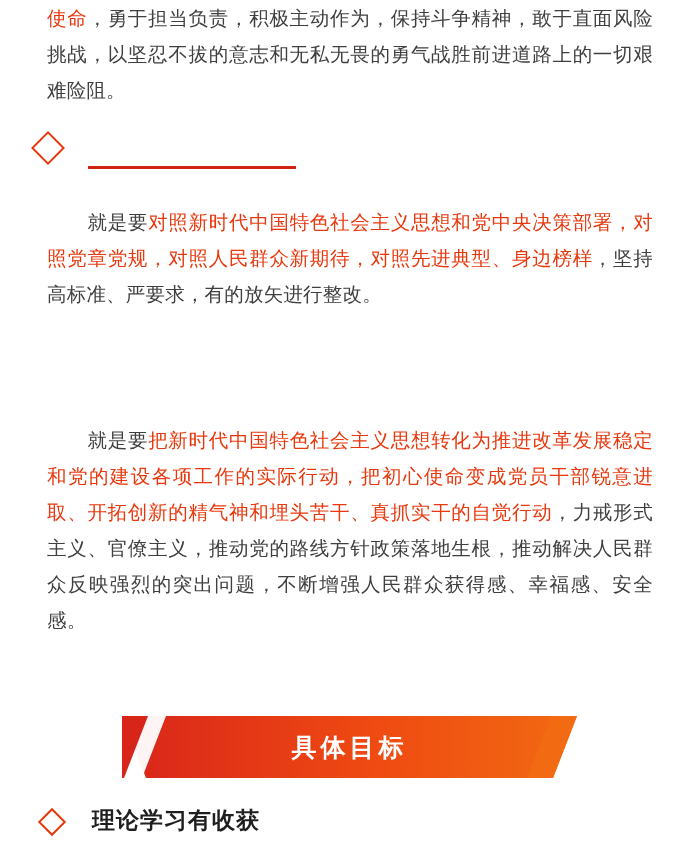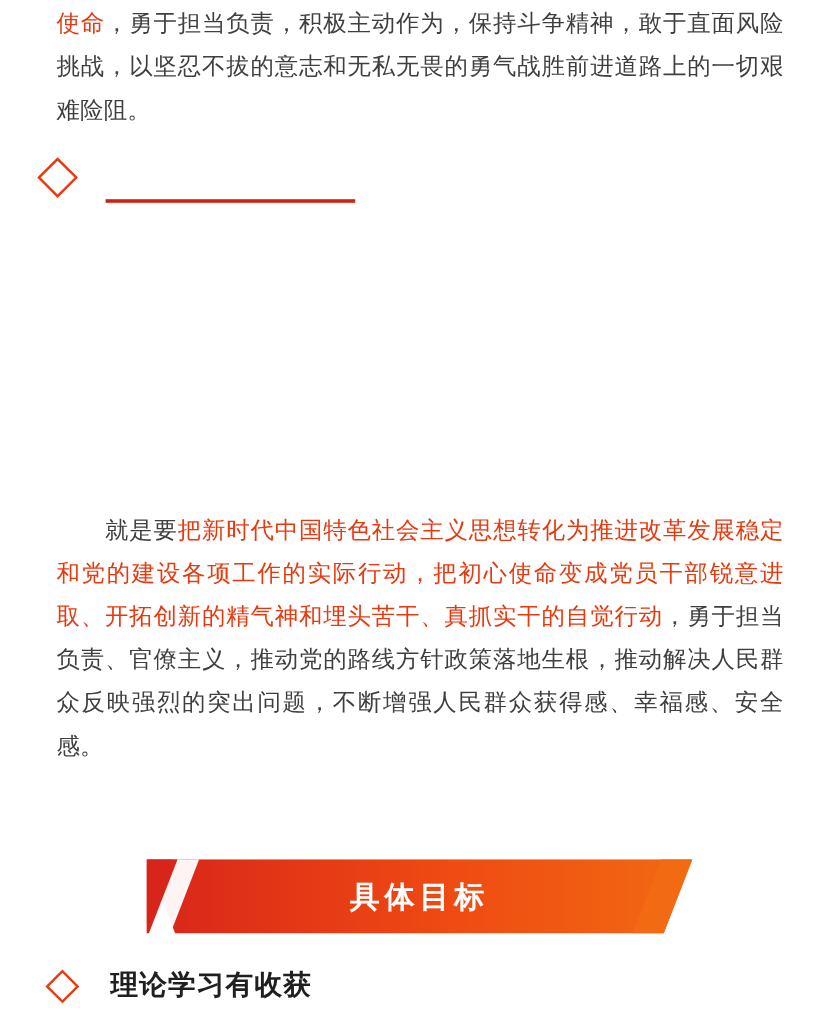--- a/index.html
+++ b/index.html
@@ -12,20 +12,21 @@
     height: 842px;
     overflow: hidden;
     font-family: "Liberation Sans", sans-serif;
     color: #3a3a3a;
   }
   .page {
     position: relative;
     width: 699px;
     height: 610px;
     background: #ffffff;
+    font-family: Liberation Mono, monospace;
   }
 
   
   .para {
     font-size: 19.5px;
     line-height: 36px;
     letter-spacing: 0.2px;
     text-align: justify;
     text-justify: inter-ideograph;
     margin: 0;
@@ -147,25 +148,30 @@
     <p class="para">
       <span class="red">使命</span><span class="dark">，勇于担当负责，积极主动作为，保持斗争精神，敢于</span><span class="dark">直面风险挑战，以坚忍不拔的意志和无私无畏的勇气战胜前</span><span class="dark">进道路上的一切艰难险阻。</span>
     </p>
   </div>
 
   <div class="sec-head" style="top:130px;">
     <span class="diamond"></span>
     <span class="underline"></span>
   </div>
 
+  <div style="position:absolute; left:47px; top:206px; width:606px;">
+    <p class="para">
+      <span class="ind"></span><span class="dark">就是要</span><span class="red">对照新时代中国特色社会主义思想和党中央决策部署，对照党章党规，对照人民群众新期待，对照先进典型、身边榜样</span><span class="dark">，坚持高标准、严要求，有的放矢进行整改。</span>
+    </p>
+  </div>
 
 
   <div style="position:absolute; left:47px; top:424px; width:606px;">
     <p class="para">
-      <span class="ind"></span><span class="dark">就是要</span><span class="red">把新时代中国特色社会主义思想转化为推进改革发展稳定和党的建设各项工作的实际行动，把初心使命变成党员干部锐意进取、开拓创新的精气神和埋头苦干、真抓实干的自觉行动</span><span class="dark">，勇于担当负责、官僚主义，推动党的路线方针政策落地生根，推动解决人民群众反映强烈的突出问题，不断增强人民群众获得感、幸福感、安全感。</span>
+      <span class="ind"></span><span class="dark">就是要</span><span class="red">把新时代中国特色社会主义思想转化为推进改革发展稳定和党的建设各项工作的实际行动，把初心使命变成党员干部锐意进取、开拓创新的精气神和埋头苦干、真抓实干的自觉行动</span><span class="dark">，力戒形式主义、官僚主义，推动党的路线方针政策落地生根，推动解决人民群众反映强烈的突出问题，不断增强人民群众获得感、幸福感、安全感。</span>
     </p>
   </div>
 
   <div class="banner-wrap">
     <svg width="455" height="62" viewBox="0 0 455 62" xmlns="http://www.w3.org/2000/svg">
       <defs>
         <linearGradient id="bgrad" x1="0" y1="0" x2="1" y2="0">
           <stop offset="0%" stop-color="#d8251a"></stop>
           <stop offset="55%" stop-color="#ef4a12"></stop>
           <stop offset="100%" stop-color="#f26a12"></stop>

